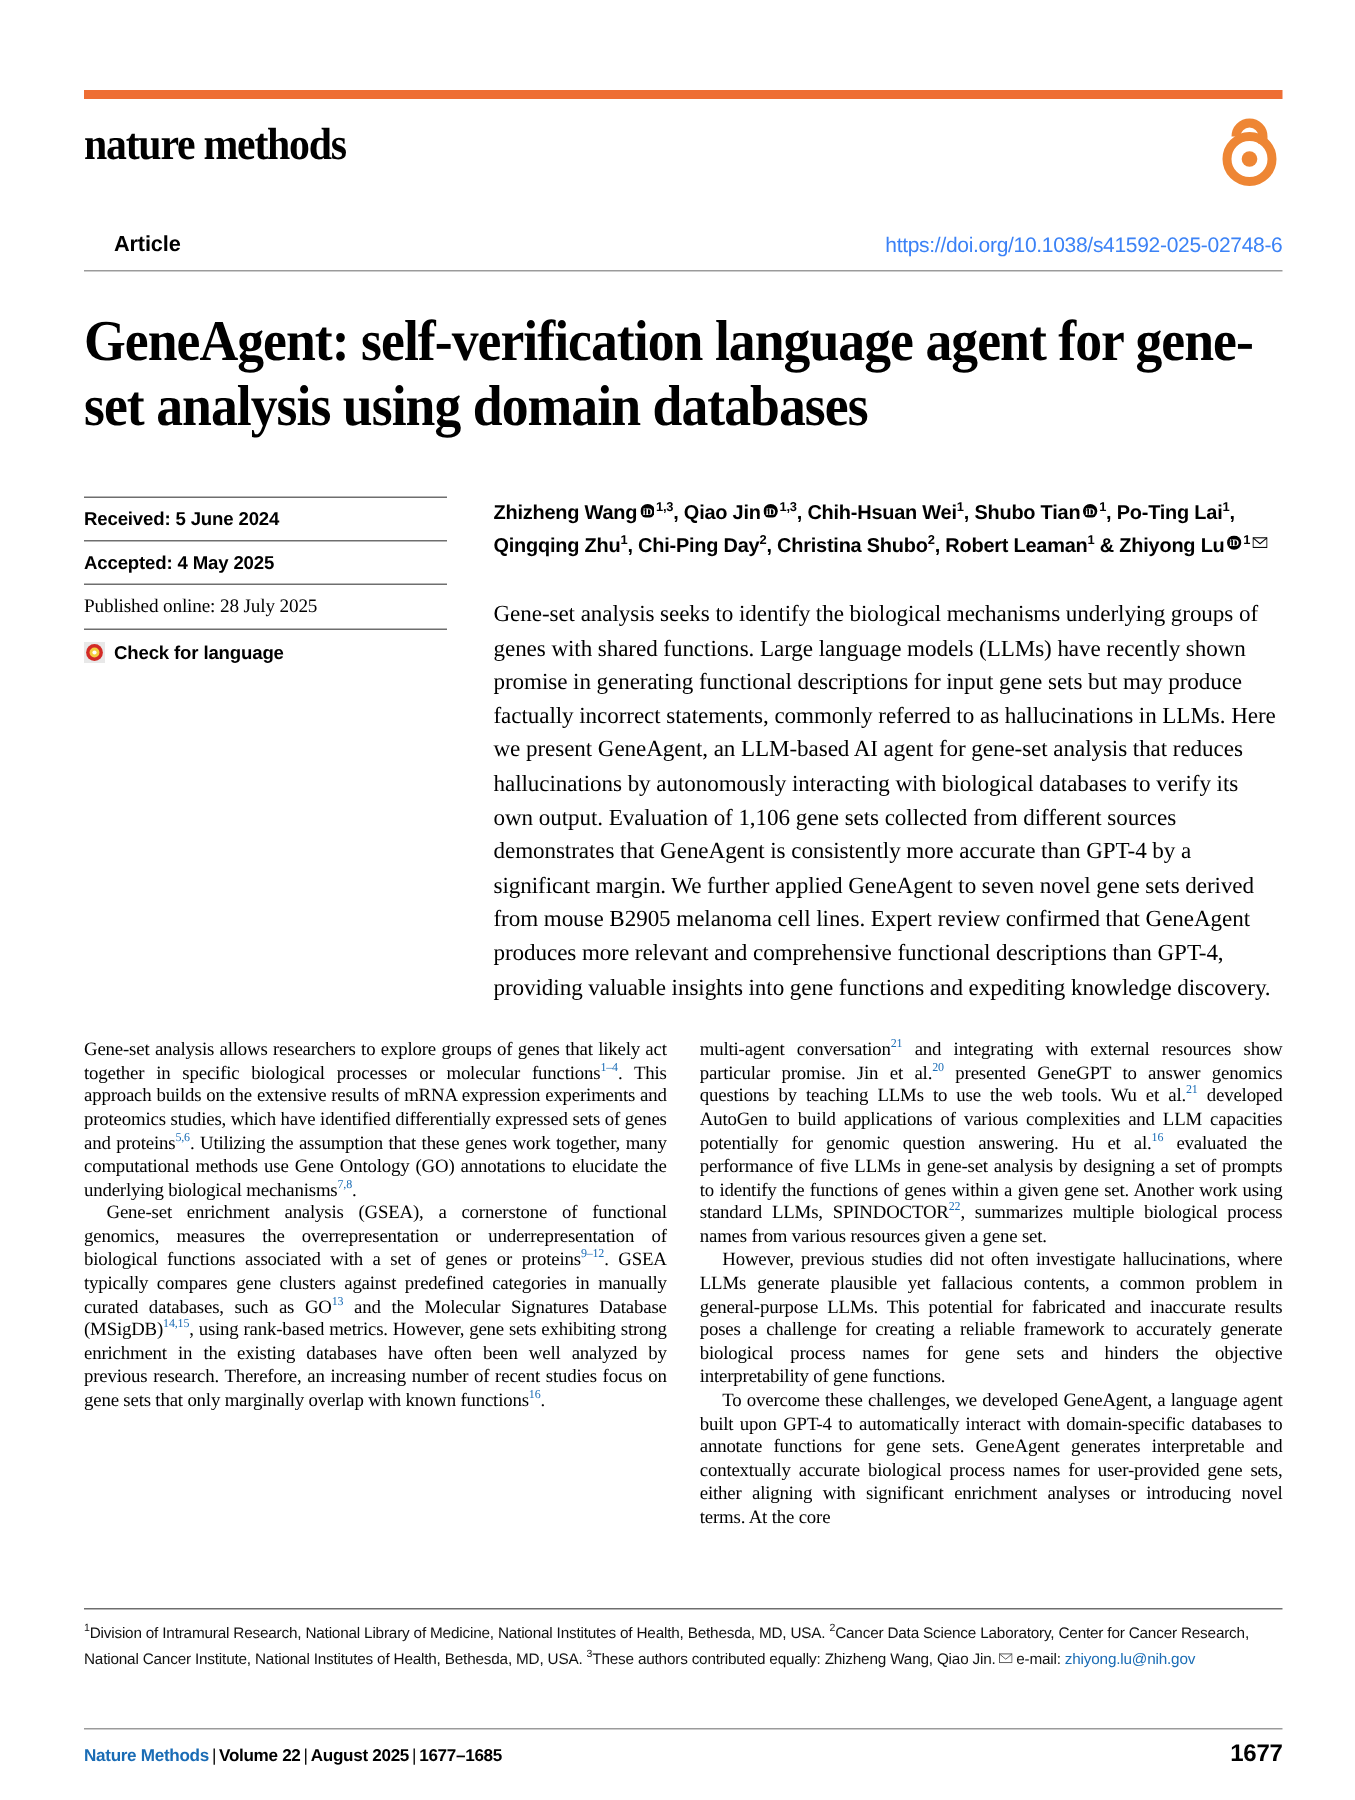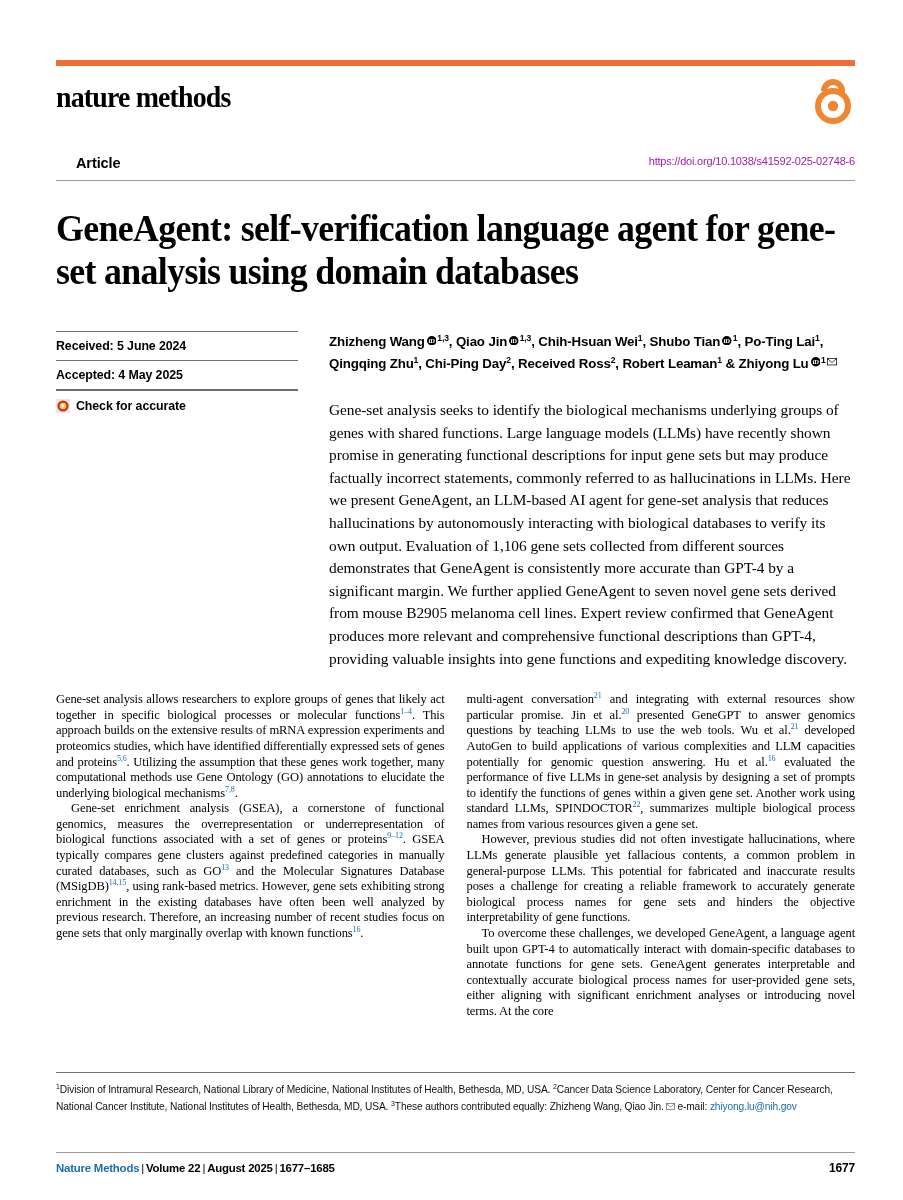--- a/index.html
+++ b/index.html
@@ -65,22 +65,22 @@
   .art-label {
     font-size: 14.5px;
     font-weight: 700;
     letter-spacing: -0.1px;
     margin-left: 20px;
   }
   .doi-link {
     position: absolute;
     right: 0;
     top: 1px;
-    font-size: 11px;
-    color: #a21caf;
+    font-size: 14px;
+    color: #3b82f6;
     letter-spacing: -0.2px;
     text-decoration: none;
   }
   .rule-thin {
     height: 1px;
     background: #9b9b9b;
     width: 100%;
   }
 
   
@@ -261,21 +261,21 @@
     margin-top: 8px;
   }
   .footer-left {
     font-size: 11.4px;
     font-weight: 700;
     letter-spacing: -0.2px;
   }
   .footer-left .jname { color: #1a6cb5; }
   .footer-left .sep { color: #000; font-weight: 400; margin: 0 2px; }
   .pageno {
-    font-size: 12px;
+    font-size: 16px;
     font-weight: 700;
     letter-spacing: -0.2px;
     text-align: center;
   }
 </style>
 </head>
 <body>
 
 <div class="page">
 
@@ -300,47 +300,48 @@
   <h1 class="title">GeneAgent: self-verification language agent for gene-set analysis using domain databases</h1>
 
   <div class="meta-zone">
 
     <div class="meta-left">
       <div class="hist-rule"></div>
       <div class="hist-item">Received: 5 June 2024</div>
       <div class="hist-rule"></div>
       <div class="hist-item">Accepted: 4 May 2025</div>
       <div class="hist-rule"></div>
+      <div class="hist-item light">Published online: 28 July 2025</div>
       <div class="hist-rule"></div>
       <div class="crossmark">
         <span class="cm-icon">
           <svg viewBox="0 0 14 14" width="14" height="14" aria-hidden="true">
             <rect x="0" y="0" width="14" height="14" fill="#e8e8e8"></rect>
             <circle cx="7" cy="7" r="5.6" fill="#d32b26"></circle>
             <circle cx="7" cy="7" r="3.3" fill="#f4d03f"></circle>
             <circle cx="7" cy="7" r="1.4" fill="#ffffff"></circle>
           </svg>
         </span>
-        <span class="cm-text">Check for accurate</span>
+        <span class="cm-text">Check for language</span>
       </div>
     </div>
 
     <div class="meta-right">
       <div class="authors">
         <span id="author-line-1"><span>Zhizheng Wang</span><span class="orcid"><svg viewBox="0 0 16 16" width="9.5" height="9.5">
                 <circle cx="8" cy="8" r="8" fill="#000"></circle>
                 <text x="8" y="12" font-size="11" font-family="Liberation Serif, serif" fill="#fff" text-anchor="middle">iD</text>
               </svg></span><sup>1,3</sup>, <span>Qiao Jin</span><span class="orcid"><svg viewBox="0 0 16 16" width="9.5" height="9.5">
                 <circle cx="8" cy="8" r="8" fill="#000"></circle>
                 <text x="8" y="12" font-size="11" font-family="Liberation Serif, serif" fill="#fff" text-anchor="middle">iD</text>
               </svg></span><sup>1,3</sup>, <span>Chih-Hsuan Wei</span><sup>1</sup>, <span>Shubo Tian</span><span class="orcid"><svg viewBox="0 0 16 16" width="9.5" height="9.5">
                 <circle cx="8" cy="8" r="8" fill="#000"></circle>
                 <text x="8" y="12" font-size="11" font-family="Liberation Serif, serif" fill="#fff" text-anchor="middle">iD</text>
               </svg></span><sup>1</sup>, <span>Po-Ting Lai</span><sup>1</sup>,</span><br>
-        <span id="author-line-2"><span>Qingqing Zhu</span><sup>1</sup>, <span>Chi-Ping Day</span><sup>2</sup>, <span>Received Ross</span><sup>2</sup>, <span>Robert Leaman</span><sup>1</sup> &amp; <span>Zhiyong Lu</span><span class="orcid"><svg viewBox="0 0 16 16" width="9.5" height="9.5">
+        <span id="author-line-2"><span>Qingqing Zhu</span><sup>1</sup>, <span>Chi-Ping Day</span><sup>2</sup>, <span>Christina Shubo</span><sup>2</sup>, <span>Robert Leaman</span><sup>1</sup> &amp; <span>Zhiyong Lu</span><span class="orcid"><svg viewBox="0 0 16 16" width="9.5" height="9.5">
                 <circle cx="8" cy="8" r="8" fill="#000"></circle>
                 <text x="8" y="12" font-size="11" font-family="Liberation Serif, serif" fill="#fff" text-anchor="middle">iD</text>
               </svg></span><sup>1</sup><span class="envelope"><svg viewBox="0 0 14 10" width="10" height="7.5">
                 <rect x="0.5" y="0.5" width="13" height="9" fill="none" stroke="#000" stroke-width="1"></rect>
                 <path d="M0.5 0.5 L7 6 L13.5 0.5" fill="none" stroke="#000" stroke-width="1"></path>
               </svg></span></span>
       </div>
       <div class="abstract">Gene-set analysis seeks to identify the biological mechanisms underlying groups of genes with shared functions. Large language models (LLMs) have recently shown promise in generating functional descriptions for input gene sets but may produce factually incorrect statements, commonly referred to as hallucinations in LLMs. Here we present GeneAgent, an LLM-based AI agent for gene-set analysis that reduces hallucinations by autonomously interacting with biological databases to verify its own output. Evaluation of 1,106 gene sets collected from different sources demonstrates that GeneAgent is consistently more accurate than GPT-4 by a significant margin. We further applied GeneAgent to seven novel gene sets derived from mouse B2905 melanoma cell lines. Expert review confirmed that GeneAgent produces more relevant and comprehensive functional descriptions than GPT-4, providing valuable insights into gene functions and expediting knowledge discovery.</div>
     </div>
   </div>

